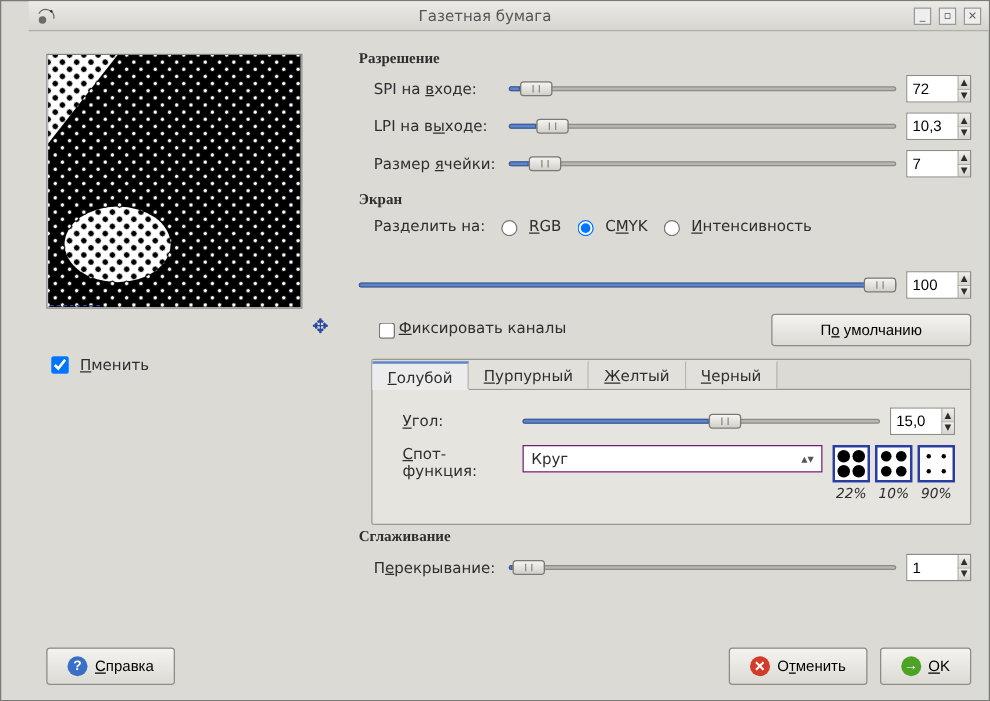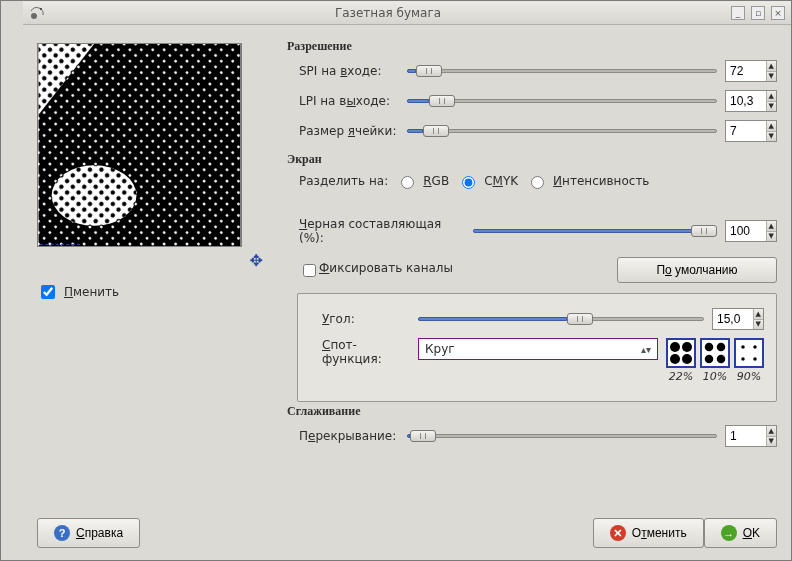--- a/index.html
+++ b/index.html
@@ -307,21 +307,20 @@
             <input type="radio" name="sep" checked="" style="">
             <span>C<span class="u">M</span>YK</span>
           </label>
         <label>
             <input type="radio" name="sep" style="">
             <span><span class="u">И</span>нтенсивность</span>
           </label>
       </div>
 
       <div class="row">
-        <span class="lbl" style="width:178px"><span class="u">Ч</span>ерная составляющая (%):</span>
         <div class="slider">
           <div class="track"></div>
             <div class="fill" style="width:100%"></div>
             <div class="thumb" style="left:calc(100% - 26px)"></div>
         </div>
         <div class="spin">
           <input value="100" style="">
           <div class="arrows">
               <div>▲</div>
               <div>▼</div>
@@ -333,20 +332,26 @@
         <label style="display:flex;align-items:flex-start;gap:0;">
           <input type="checkbox" style="">
           <span><span class="u">Ф</span>иксировать каналы</span>
         </label>
         <button class="btn">
             <span>П<span class="u">о</span> умолчанию</span>
           </button>
       </div>
 
       <div class="tabs">
+        <div class="tabstrip">
+          <div class="tab active"><span class="u">Г</span>олубой</div>
+          <div class="tab"><span class="u">П</span>урпурный</div>
+          <div class="tab"><span class="u">Ж</span>елтый</div>
+          <div class="tab"><span class="u">Ч</span>ерный</div>
+        </div>
         <div class="tabbody">
           <div class="row">
             <span class="lbl"><span class="u">У</span>гол:</span>
             <div class="slider">
               <div class="track"></div>
                 <div class="fill" style="width:52%"></div>
                 <div class="thumb" style="left:52%"></div>
             </div>
             <div class="spin">
               <input value="15,0" style="">
@@ -417,18 +422,18 @@
   <div class="footer">
     <button class="btn">
       <span class="icon-circle ic-help">?</span>
       <span><span class="u">С</span>правка</span>
     </button>
     <span class="spacer"></span>
     <button class="btn">
       <span class="icon-circle ic-cancel">✕</span>
       <span>О<span class="u">т</span>менить</span>
     </button>
-    <button class="btn" style="margin-left:0">
+    <button class="btn" style="margin-left:10px">
       <span class="icon-circle ic-ok"></span>
       <span><span class="u">O</span>K</span>
     </button>
   </div>
 </div>
 
 </body></html>

